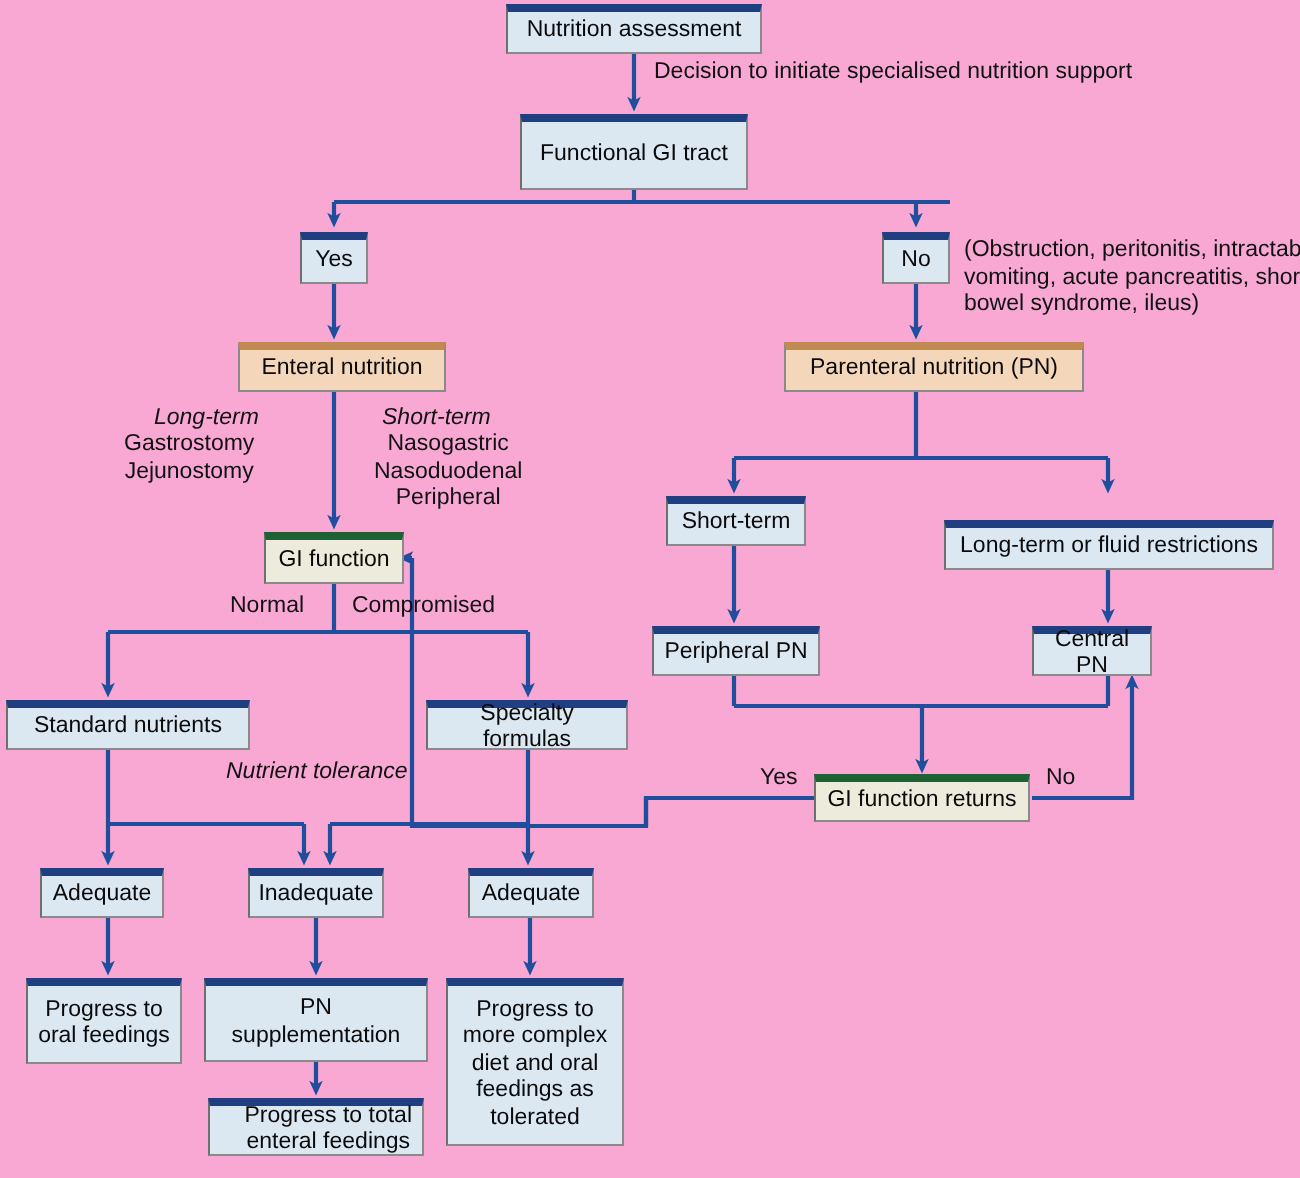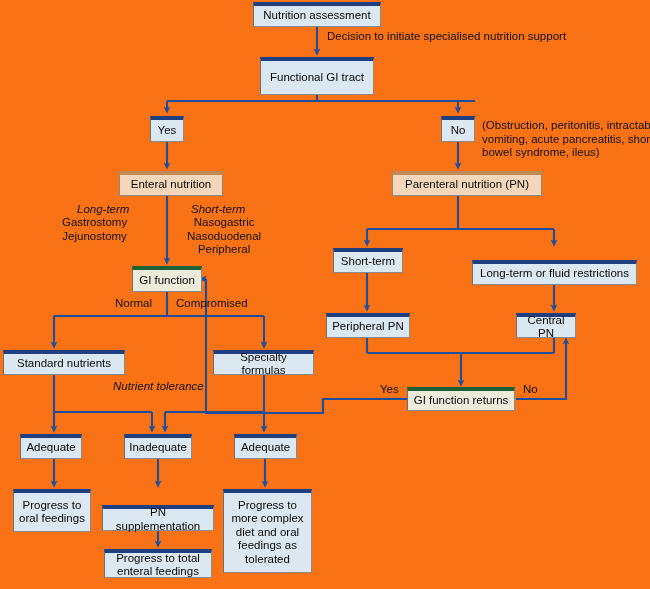--- a/index.html
+++ b/index.html
@@ -7,21 +7,21 @@
     padding: 0;
     background: #ffffff;
   }
   body {
     font-family: "Liberation Sans", sans-serif;
   }
   #canvas {
     position: relative;
     width: 650px;
     height: 589px;
-    background: #f97316;
+    background: #f9a8d4;
     overflow: hidden;
   }
   svg.edges {
     position: absolute;
     left: 0;
     top: 0;
     width: 650px;
     height: 589px;
     pointer-events: none;
   }
@@ -211,33 +211,33 @@
 
   <div class="node n-blue" style="left:234px; top:434px; width:63px; height:25px;">
     <span>Adequate</span>
   </div>
 
   <div class="node n-blue" style="left:13px; top:489px; width:78px; height:43px; white-space:pre-line;">
     <span style="white-space:pre-line;">Progress to
 oral feedings</span>
   </div>
 
-  <div class="node n-blue" style="left:102px; top:489px; width:112px; height:26px;margin-top:16px;">
+  <div class="node n-blue" style="left:102px; top:489px; width:112px; height:42px;">
     <span>PN supplementation</span>
   </div>
 
   <div class="node n-blue" style="left:223px; top:489px; width:89px; height:84px;">
     <span style="white-space:pre-line;">Progress to
 more complex
 diet and oral
 feedings as
 tolerated</span>
   </div>
 
-  <div class="node n-blue" style="left:104px; top:549px; width:108px; height:29px;">
+  <div class="node n-blue" style="left:104px; top:549px; width:108px; height:29px;justify-content:flex-end;">
     <span style="white-space:pre-line;">Progress to total
 enteral feedings</span>
   </div>
 
   <div class="label" style="left:327px; top:30px;">Decision to initiate specialised nutrition support</div>
 
   <div class="label block" style="left: 482px; top: 119px; width: 168px; white-space: pre;" style2="">(Obstruction, peritonitis, intractable
 vomiting, acute pancreatitis, short-
 bowel syndrome, ileus)</div>
 

